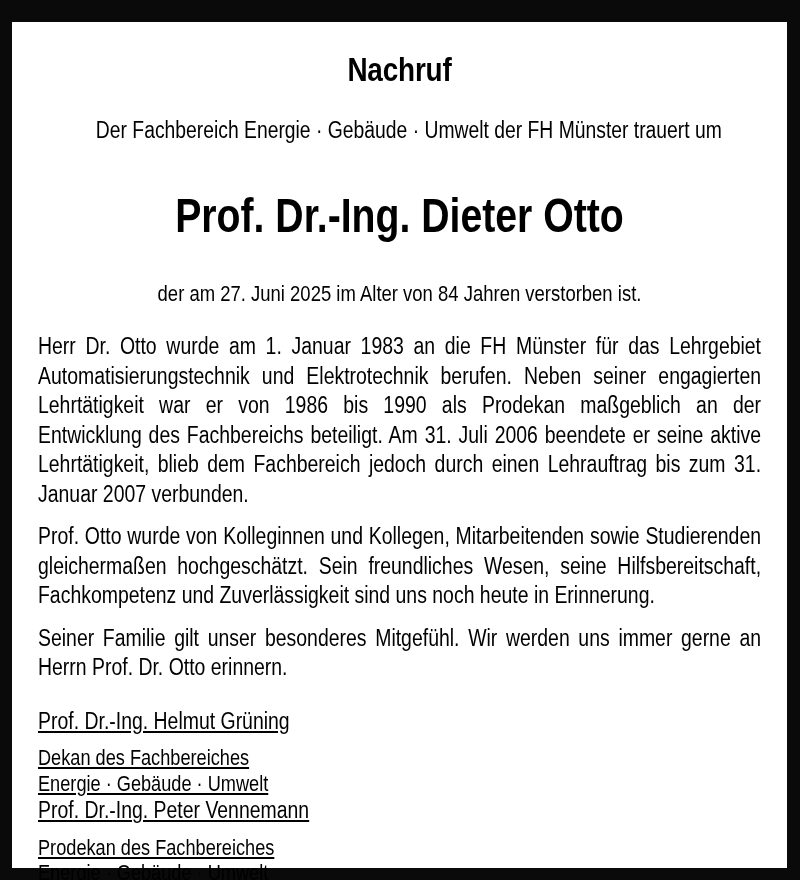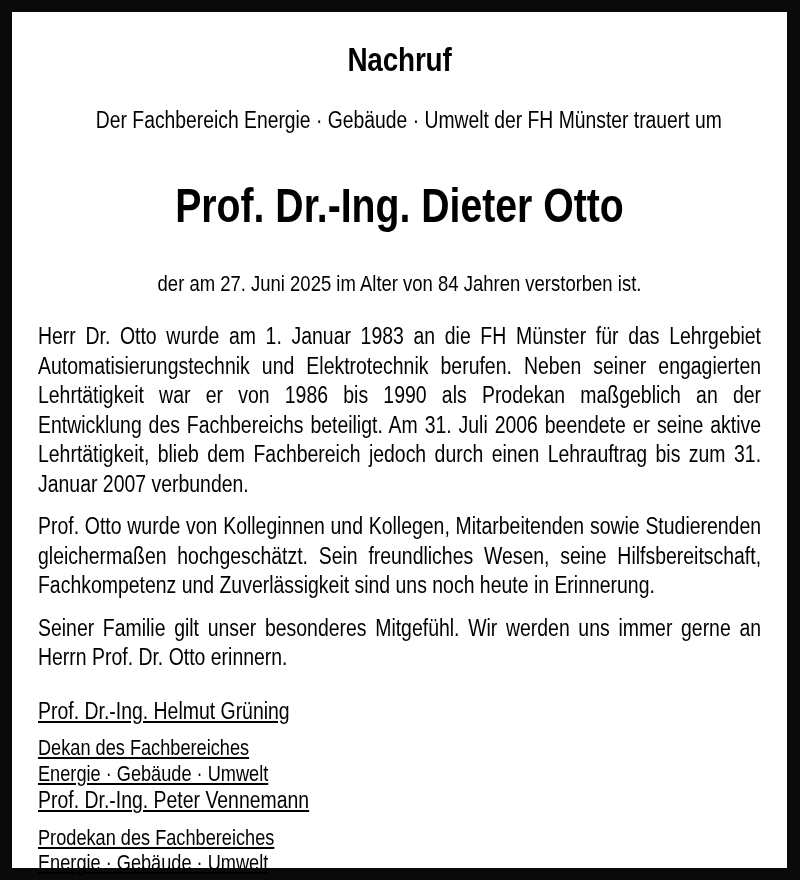--- a/index.html
+++ b/index.html
@@ -8,21 +8,21 @@
     padding: 0;
     background: #ffffff;
   }
 
   #page {
     position: relative;
     width: 800px;
     height: 880px;
     background: #0a0a0a;
     box-sizing: border-box;
-    padding: 12px 13px 12px 12px;
+    padding: 22px 13px 12px 12px;
     overflow: hidden;
     font-family: "Liberation Sans Narrow", "Liberation Sans", sans-serif;
   }
 
   #sheet {
     width: 100%;
     height: 100%;
     background: #ffffff;
     box-sizing: border-box;
     padding: 0 26px;

